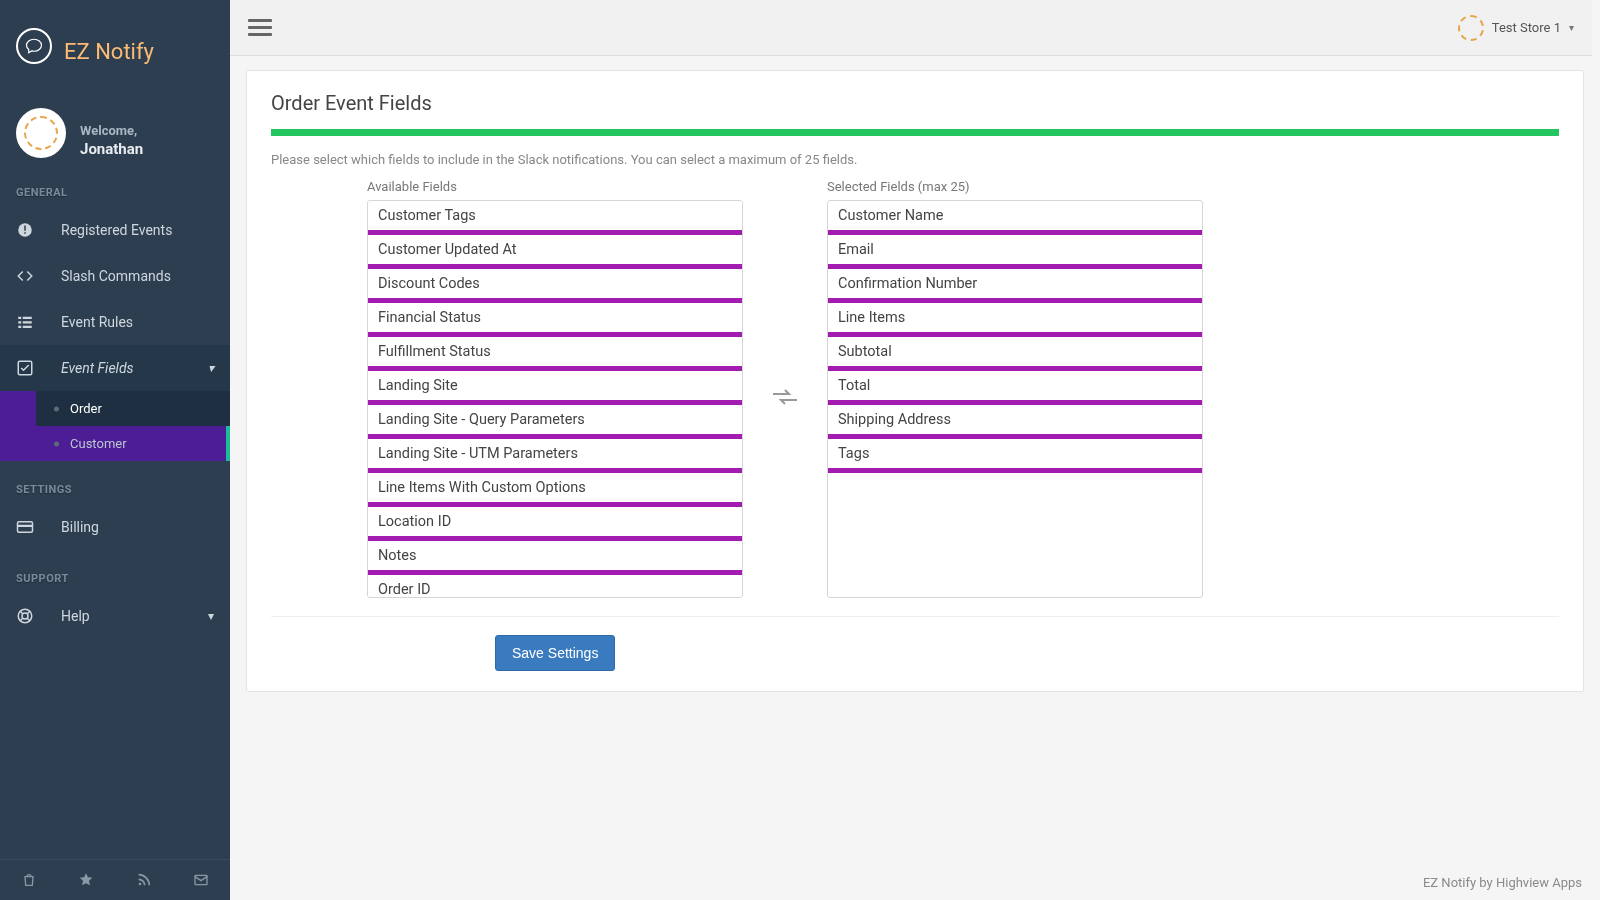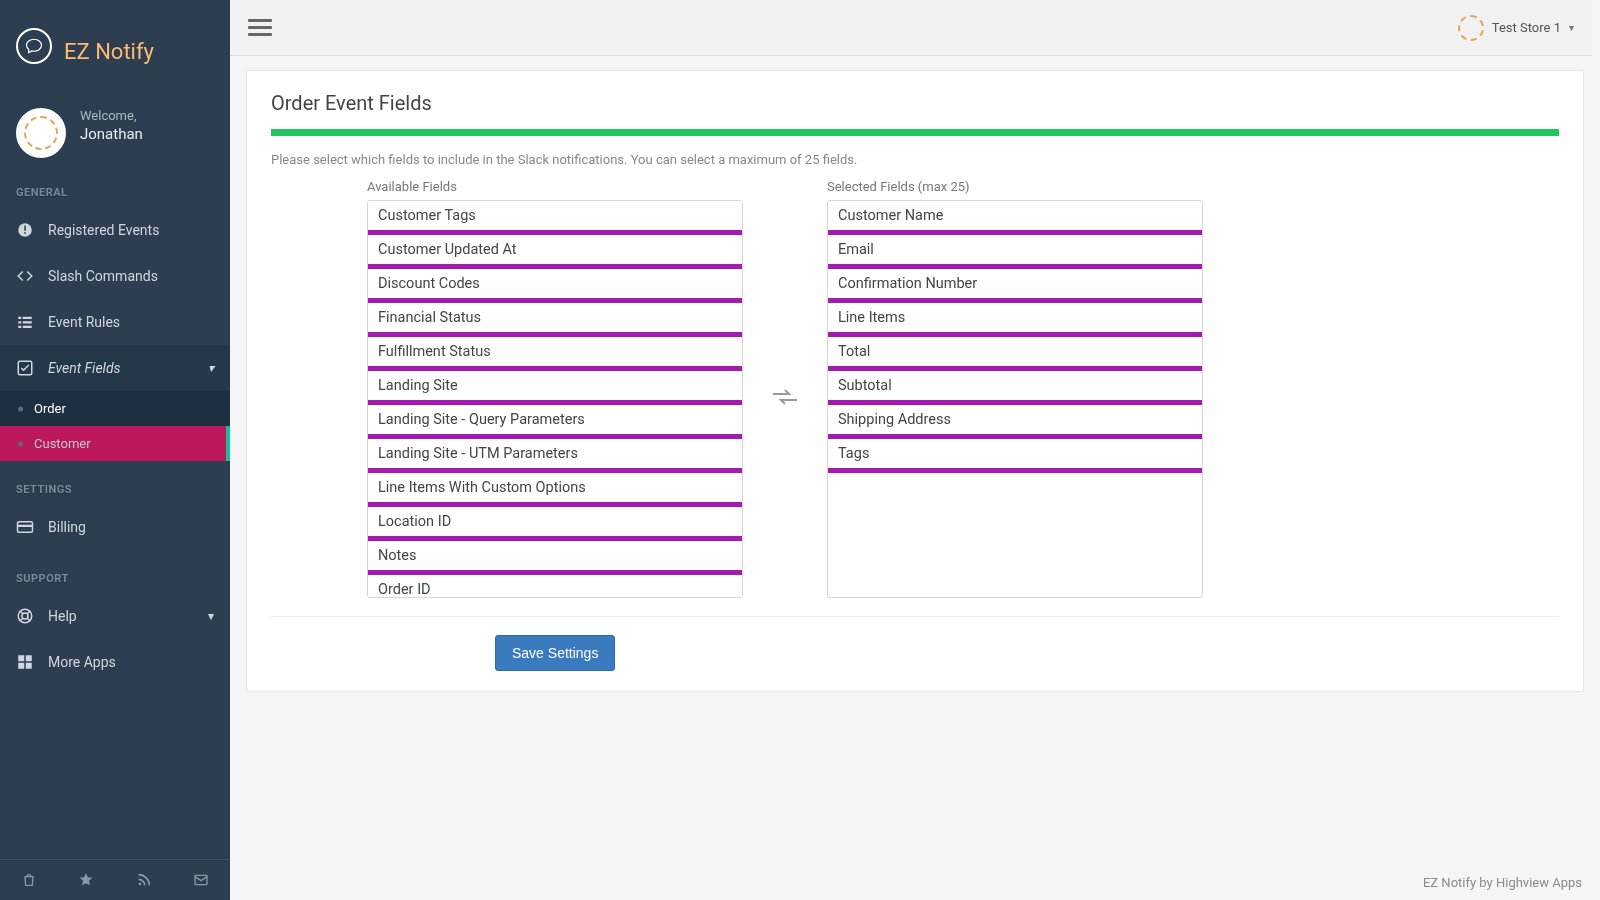--- a/index.html
+++ b/index.html
@@ -4,37 +4,37 @@
 <style>
 * { margin: 0; padding: 0; box-sizing: border-box; }
 body { font-family: -apple-system, BlinkMacSystemFont, "Segoe UI", Roboto, "Helvetica Neue", Arial, sans-serif; font-size: 14px; color: #333; background: #f5f5f5; width: 1600px; height: 900px; overflow: hidden; }
 
 
 .sidebar { position: fixed; left: 0; top: 0; bottom: 0; width: 230px; background: #2c3e50; color: #b3bcc5; display: flex; flex-direction: column; }
 .sidebar-brand { display: flex; align-items: flex-end; padding: 28px 16px; color: #fdba74; font-size: 22px; font-weight: 400; }
 .brand-icon { width: 36px; height: 36px; border: 2px solid #fff; border-radius: 50%; display: flex; align-items: center; justify-content: center; margin-right: 12px; }
 .brand-icon svg { width: 18px; height: 18px; }
 
-.user-block { display: flex; align-items: flex-start; padding: 16px 20px 20px 16px; }
+.user-block { display: flex; align-items: flex-end; padding: 16px 20px 20px 16px; font-weight: bold; }
 .avatar { width: 50px; height: 50px; border-radius: 50%; border: 2px solid #fff; margin-right: 14px; display: flex; align-items: center; justify-content: center; background: #fff; }
 .avatar-inner { width: 34px; height: 34px; border-radius: 50%; border: 2px dashed #e6a650; }
 .user-text { display: flex; flex-direction: column; }
 .welcome { font-size: 13px; color: #aab6c2; }
 .username { font-size: 15px; color: #e8ecef; margin-top: 2px; }
 
 .nav-section-title { padding: 8px 16px; font-size: 11px; font-weight: 700; color: #7a8a9a; text-transform: uppercase; letter-spacing: 0.5px; text-shadow: 0 1px 1px rgba(0,0,0,0.3); }
 
-.nav-item { display: flex; align-items: center; padding: 14px 16px; color: #cfd6dd; cursor: pointer; position: relative; }
+.nav-item { display: flex; align-items: center; padding: 14px 16px; color: #cfd6dd; cursor: pointer; position: relative; gap: 13px; }
 .nav-item .nav-icon { width: 18px; height: 18px; margin-right: 14px; display: flex; align-items: center; justify-content: center; }
 .nav-item .nav-label { flex: 1; font-size: 14px; }
 .nav-item .chev { font-size: 12px; }
 
 .nav-item.expanded { background: #25384a; font-style: italic; }
 .active-indicator { display: none; position: absolute; right: 0; top: 0; bottom: 0; width: 4px; background: #1abc9c; }
-.nav-subgroup { background: #be185d; }
+.nav-subgroup { background: #4c1d95; padding-left: 36px; }
 .nav-subgroup.has-active-indicator { position: relative; }
 .nav-subgroup .active-indicator { display: block; }
 
 .nav-subitem { display: flex; align-items: center; padding: 10px 16px 10px 34px; font-size: 13px; color: #bcc6cf; cursor: pointer; position: relative; }
 .nav-subitem::before { content: ""; position: absolute; left: 18px; top: 50%; width: 5px; height: 5px; background: #5b6b7a; border-radius: 50%; transform: translateY(-50%); }
 .nav-subitem.active { background: #1d2f40; color: #fff; }
 
 .sidebar-footer { margin-top: auto; display: flex; border-top: 1px solid #3a4d5f; }
 .sidebar-footer .footer-icon { flex: 1; height: 40px; display: flex; align-items: center; justify-content: center; color: #8a98a6; cursor: pointer; }
 .sidebar-footer svg { width: 16px; height: 16px; }
@@ -170,31 +170,20 @@
   <div class="nav-item">
     <span class="nav-icon">
       <svg viewBox="0 0 24 24">
           <circle cx="12" cy="12" r="9" fill="none" stroke="#cfd6dd" stroke-width="2"></circle>
           <circle cx="12" cy="12" r="4" fill="none" stroke="#cfd6dd" stroke-width="2"></circle>
           <path d="M5 5l4 4M19 5l-4 4M5 19l4-4M19 19l-4-4" stroke="#cfd6dd" stroke-width="2"></path>
         </svg>
     </span>
     <span class="nav-label">Help</span>
     <span class="chev">▾</span>
-  </div>
-  <div class="nav-item">
-    <span class="nav-icon">
-      <svg viewBox="0 0 24 24">
-          <rect x="3" y="3" width="8" height="8"></rect>
-          <rect x="13" y="3" width="8" height="8"></rect>
-          <rect x="3" y="13" width="8" height="8"></rect>
-          <rect x="13" y="13" width="8" height="8"></rect>
-        </svg>
-    </span>
-    <span class="nav-label">More Apps</span>
   </div>
 
   <div class="sidebar-footer">
     <div class="footer-icon">
         <svg viewBox="0 0 24 24">
           <path d="M6 7h12l-1 13H7L6 7zm3 0a3 3 0 016 0" fill="none" stroke="currentColor" stroke-width="2"></path>
         </svg>
       </div>
     <div class="footer-icon">
         <svg viewBox="0 0 24 24">
@@ -261,22 +250,22 @@
           </svg>
       </div>
 
       <div class="col">
         <span class="col-title">Selected Fields (max 25)</span>
         <div class="listbox" id="selected-list">
             <div class="item">Customer Name</div>
             <div class="item">Email</div>
             <div class="item">Confirmation Number</div>
             <div class="item">Line Items</div>
+            <div class="item">Subtotal</div>
             <div class="item">Total</div>
-            <div class="item">Subtotal</div>
             <div class="item">Shipping Address</div>
             <div class="item">Tags</div>
           </div>
       </div>
     </div>
 
     <hr class="divider">
     <button class="save-btn">Save Settings</button>
   </div>
 </main>

